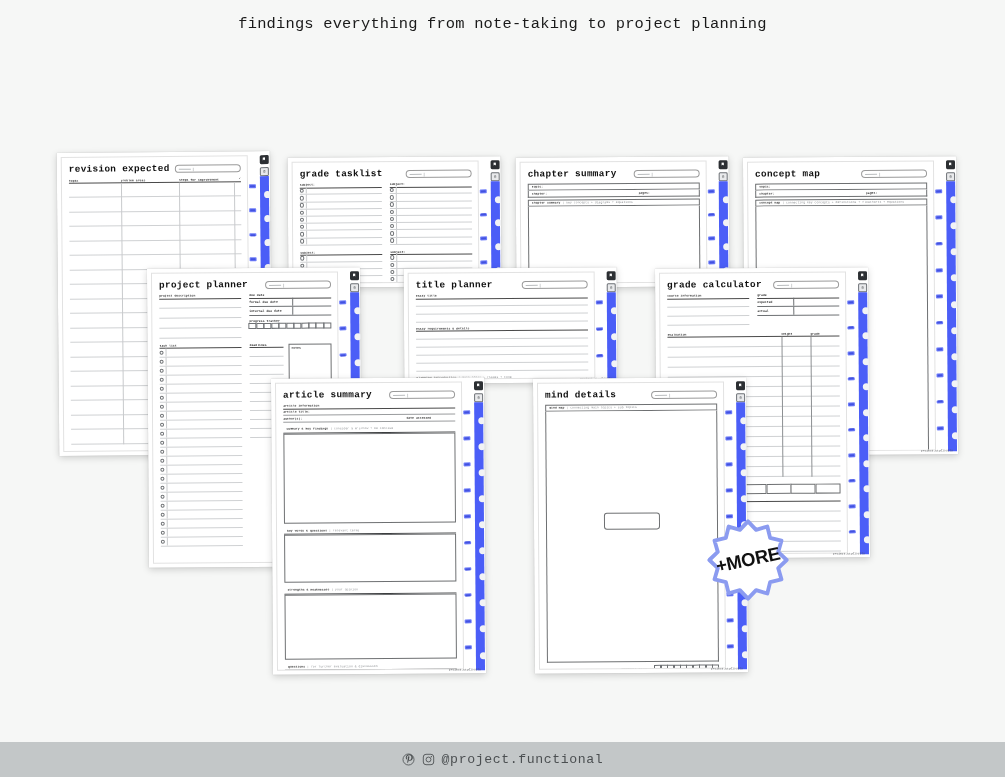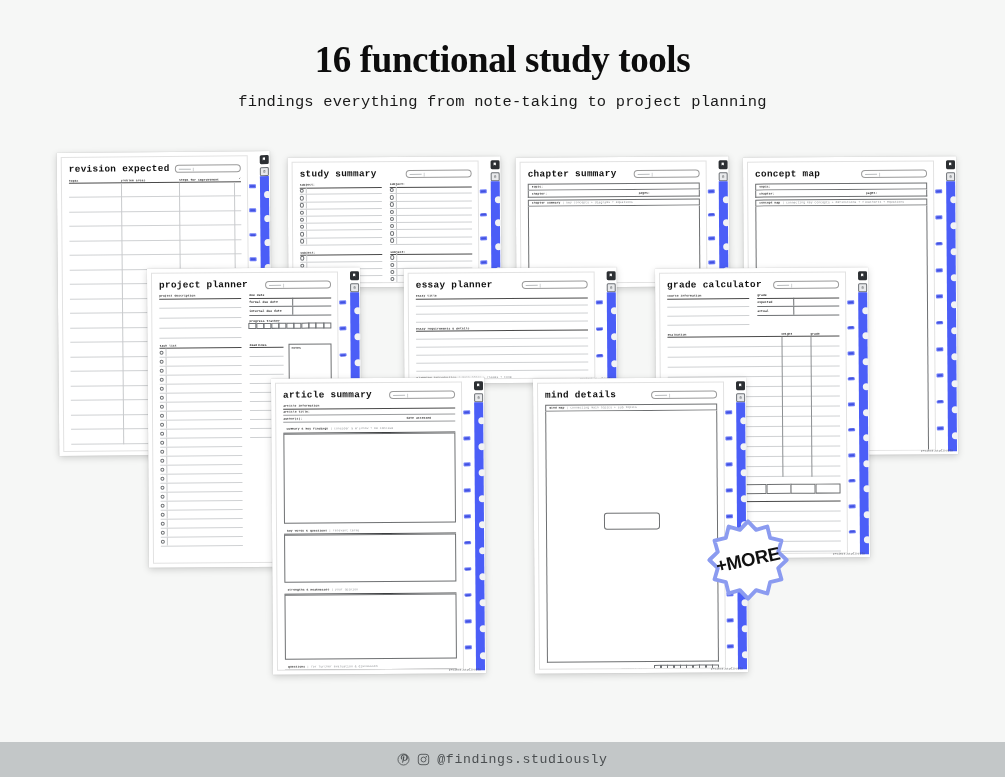--- a/index.html
+++ b/index.html
@@ -139,21 +139,20 @@
   #footer .fi { width: 13px; height: 13px; display: block; }
   #footer-handle {
     font-family: "Liberation Mono", monospace;
     font-size: 13.2px; color: #4b4f51; letter-spacing: 0.6px;
   }
 </style>
 </head>
 <body>
 
 <div id="header">
-  <div id="page-title">16 functional study tools</div>
   <div id="page-subtitle">findings everything from note-taking to project planning</div>
 </div>
 
 <div id="cards-layer">
     <div class="card" style="left: 58px; top: 152px; width: 213px; height: 303px; transform: rotate(-0.5deg); z-index: 10;">
       <div class="page-pad">
         <div class="titlerow">
           <div class="card-title">revision expected</div>
           <div class="namebox" title="topic:"></div>
         </div>
@@ -226,21 +225,21 @@
         <div class="tabtick" style="top: 252.167px;"></div>
         <div class="notch" style="top: 258.667px;"></div>
         <div class="tabtick" style="top: 276.519px;"></div>
         <div class="notch" style="top: 283.019px;"></div>
       </div>
       <div class="footnote">project.studiously</div>
     </div>
     <div class="card" style="left: 288px; top: 157px; width: 213px; height: 130px; transform: rotate(-0.4deg); z-index: 11;">
       <div class="page-pad">
         <div class="titlerow">
-          <div class="card-title">study summary</div>
+          <div class="card-title">grade tasklist</div>
           <div class="namebox" title="date:"></div>
         </div>
         <div style="height: 5px;"></div>
         <div style="display: flex; flex-wrap: wrap; gap: 6px 8px;">
           <div style="flex: 0 0 calc(50% - 4px);">
             <div class="lbl"><b>subject:</b></div>
             <div class="rule"></div>
             <div style="display: flex; align-items: center; gap: 2px; height: 7.2px; border-bottom: 0.6px solid rgb(207, 209, 211);">
               <div class="ck"></div>
               <div style="flex: 1 1 0%; border-left: 0.6px solid rgb(200, 202, 204); height: 100%;"></div>
@@ -685,21 +684,21 @@
         <div class="tabtick" style="top: 244.429px;"></div>
         <div class="notch" style="top: 250.929px;"></div>
         <div class="tabtick" style="top: 270.857px;"></div>
         <div class="notch" style="top: 277.357px;"></div>
       </div>
       <div class="footnote">project.studiously</div>
     </div>
     <div class="card" style="left: 404px; top: 268px; width: 213px; height: 115px; transform: rotate(-0.4deg); z-index: 15;">
       <div class="page-pad">
         <div class="titlerow">
-          <div class="card-title">essay planner</div>
+          <div class="card-title">title planner</div>
           <div class="namebox" title="date:"></div>
         </div>
         <div style="height: 5px;"></div>
         <div class="lbl"><b>essay title</b></div>
         <div class="rule"></div>
         <div class="lines">
           <div class="ln" style="height: 8px;"></div>
           <div class="ln" style="height: 8px;"></div>
           <div class="ln" style="height: 8px;"></div>
         </div>
@@ -1014,14 +1013,14 @@
 <div id="footer">
   <svg class="fi" viewBox="0 0 24 24">
     <circle cx="12" cy="12" r="10.2" fill="none" stroke="#4b4f51" stroke-width="1.5"></circle>
     <path d="M10.2 18.2c-.25-1.2-.1-2.6.15-3.8l.95-4.05c-.2-.4-.3-.95-.3-1.5 0-1.4.8-2.45 1.8-2.45.85 0 1.25.64 1.25 1.4 0 .85-.54 2.12-.82 3.3-.24.99.5 1.8 1.47 1.8 1.77 0 2.96-2.27 2.96-4.96 0-2.05-1.38-3.58-3.88-3.58-2.83 0-4.6 2.11-4.6 4.47 0 .81.24 1.39.62 1.83.17.2.2.29.14.53l-.2.78c-.06.25-.26.34-.49.25-1.36-.56-2-2.05-2-3.73 0-2.77 2.34-6.1 6.98-6.1 3.73 0 6.18 2.7 6.18 5.6 0 3.83-2.13 6.7-5.27 6.7-1.05 0-2.04-.57-2.38-1.22l-.65 2.58c-.23.9-.7 1.8-1.12 2.47z" fill="#4b4f51" transform="translate(-0.3,-0.2) scale(1)"></path>
   </svg>
   <svg class="fi" viewBox="0 0 24 24">
     <rect x="2.4" y="2.4" width="19.2" height="19.2" rx="5" ry="5" fill="none" stroke="#4b4f51" stroke-width="1.6"></rect>
     <circle cx="12" cy="12" r="4.5" fill="none" stroke="#4b4f51" stroke-width="1.6"></circle>
     <circle cx="17.3" cy="6.7" r="1.25" fill="#4b4f51"></circle>
   </svg>
-  <span id="footer-handle">@findings.studiously</span>
+  <span id="footer-handle">@project.functional</span>
 </div>
 
 </body></html>

